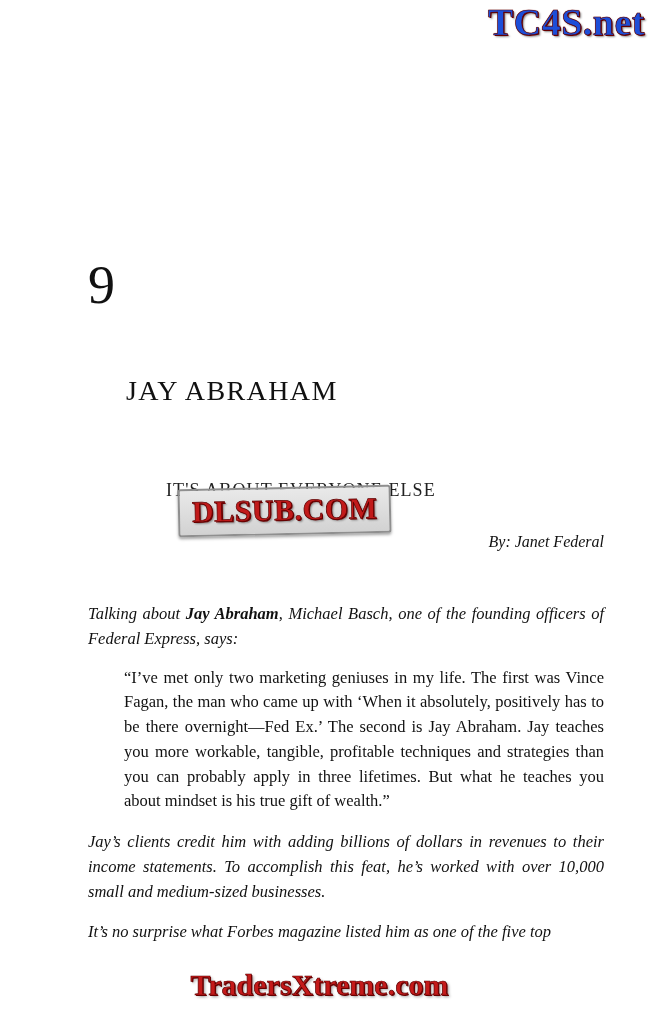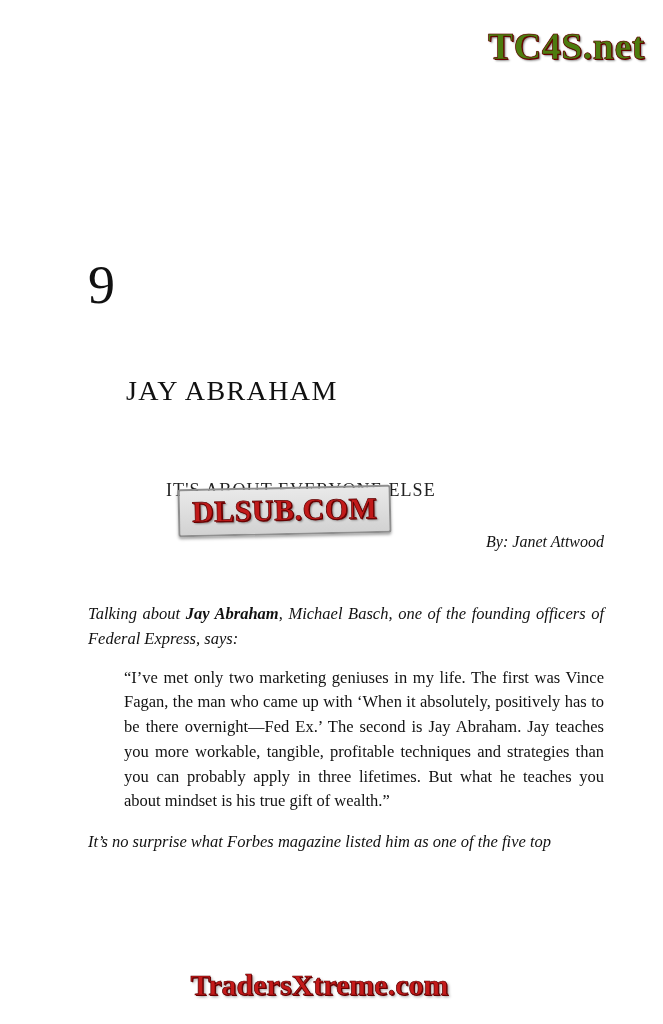--- a/index.html
+++ b/index.html
@@ -12,27 +12,27 @@
     height: 1024px;
     position: relative;
     font-family: "Liberation Serif", serif;
     color: #1a1a1a;
     overflow: hidden;
   }
 
   
   .wm-top {
     position: absolute;
-    top: 24px;
+    top: 0;
     right: 18px;
     font-family: "Liberation Serif", serif;
     font-weight: bold;
     font-size: 38px;
     letter-spacing: 0.5px;
-    color: #4d7c0f;
+    color: #1d4ed8;
     text-shadow:
       1px 1px 0 #6b0000,
       2px 2px 2px rgba(0,0,0,0.45),
       0 0 1px #7a0000;
     -webkit-text-stroke: 0.6px #5d0000;
     user-select: none;
   }
 
   .wm-mid {
     position: absolute;
@@ -164,28 +164,29 @@
 <body>
 
 <div class="page">
 
   <div class="chapter-number">9</div>
 
   <div class="chapter-title">JAY ABRAHAM</div>
 
   <div class="chapter-subtitle">IT'S ABOUT EVERYONE ELSE</div>
 
-  <div class="byline">By: Janet Attwood</div>
+  <div class="byline">By: Janet Federal</div>
 
   <div class="body-text">
 
     <p class="para"><span>Talking about </span><span class="bold-name">Jay Abraham</span><span>, Michael Basch, one of the founding officers of Federal Express, says:</span></p>
 
     <p class="quote">“I’ve met only two marketing geniuses in my life. The first was Vince Fagan, the man who came up with ‘When it absolutely, positively has to be there overnight—Fed Ex.’ The second is Jay Abraham. Jay teaches you more workable, tangible, profitable techniques and strategies than you can probably apply in three lifetimes. But what he teaches you about mindset is his true gift of wealth.”</p>
 
+    <p class="para">Jay’s clients credit him with adding billions of dollars in revenues to their income statements. To accomplish this feat, he’s worked with over 10,000 small and medium-sized businesses.</p>
 
     <p class="para">It’s no surprise what Forbes magazine listed him as one of the five top</p>
 
   </div>
 </div>
 
 <div class="wm-top">TC4S.net</div>
 
 <div class="wm-mid">
   <div class="wm-mid-text">DLSUB.COM</div>

